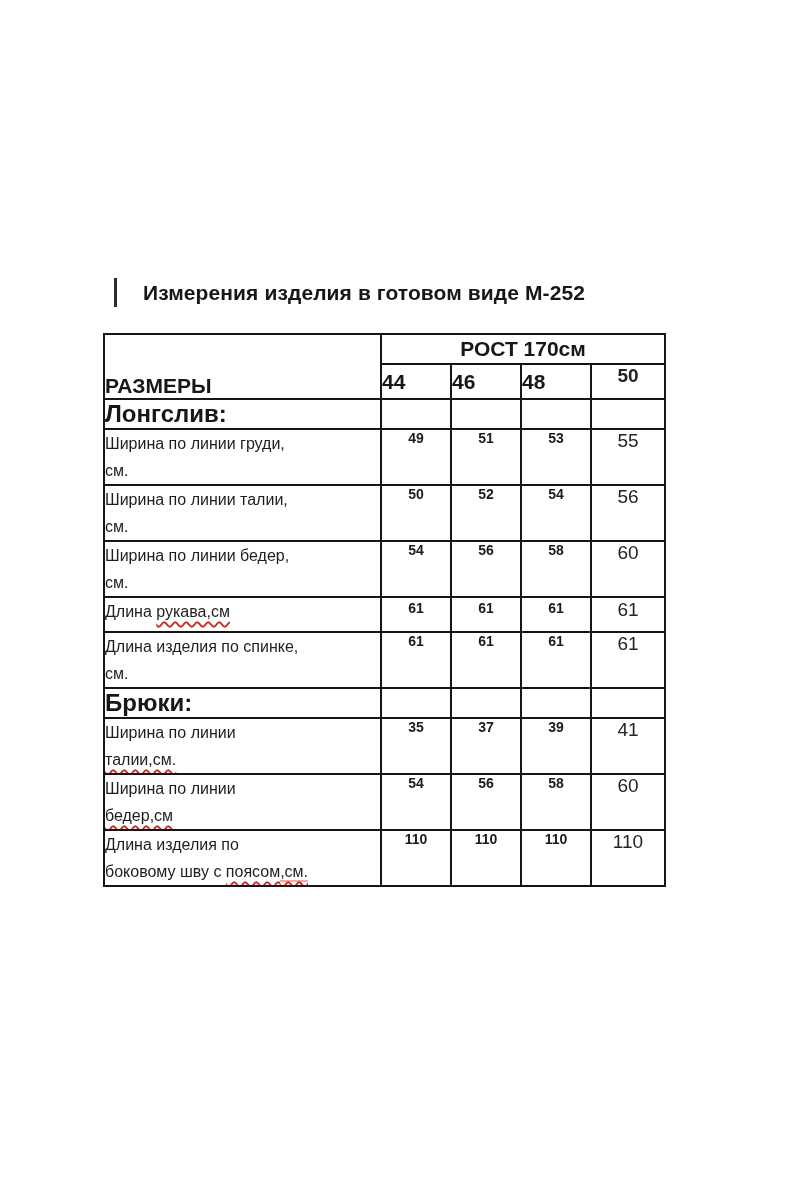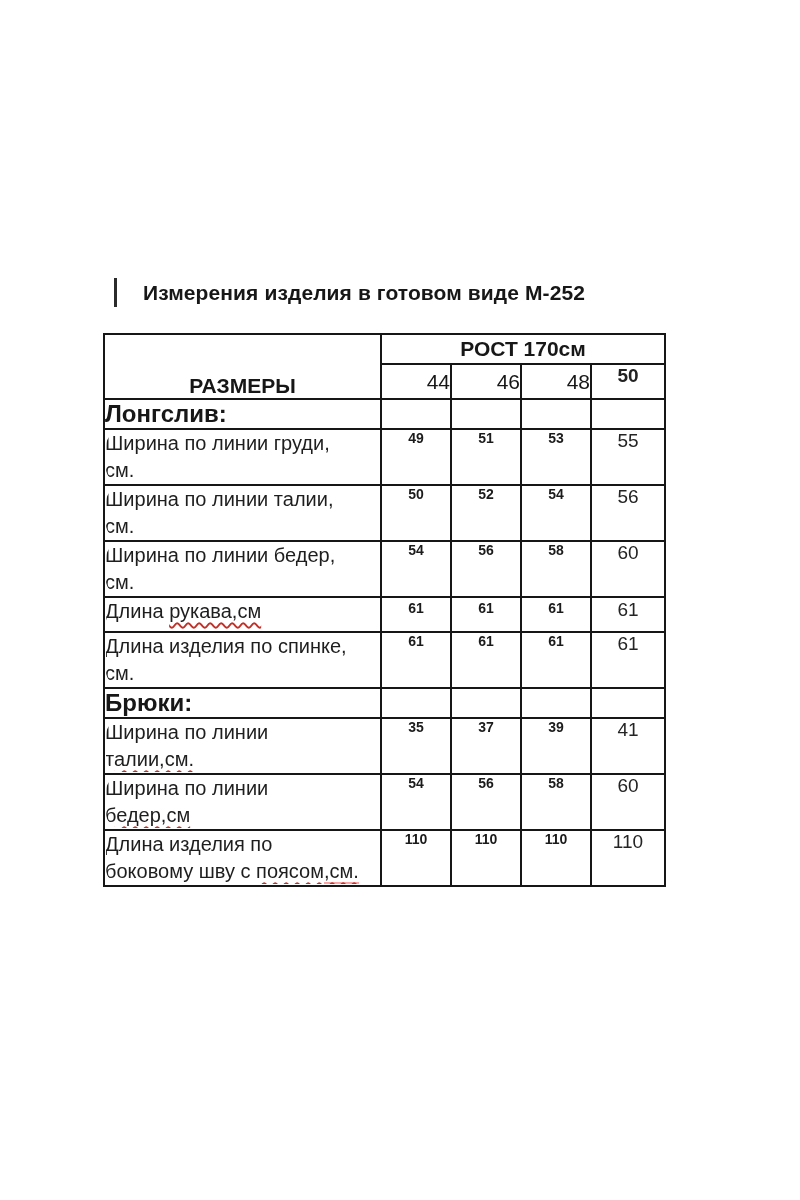--- a/index.html
+++ b/index.html
@@ -50,59 +50,57 @@
     padding: 0;
     overflow: hidden;
     background: #ffffff;
   }
   .corner {
     vertical-align: bottom;
     padding: 0 0 5px 8px;
     font-size: 21px;
     font-weight: bold;
     color: #171717;
-    text-align: center;
   }
   .rost {
     text-align: center;
     vertical-align: middle;
     font-size: 21px;
     font-weight: bold;
     color: #171717;
     margin-left: 48px;
   }
   .hsize {
-    text-align: right;
+    text-align: left;
     vertical-align: middle;
     font-size: 21px;
-    font-weight: normal;
+    font-weight: bold;
     color: #171717;
   }
   .hsize50 {
     text-align: center;
     vertical-align: top;
     padding-top: 3px;
     font-size: 19px;
     font-weight: 600;
     color: #222222;
   }
   .sec {
     vertical-align: middle;
     padding: 0 0 2px 8px;
     font-size: 24px;
     font-weight: bold;
     color: #171717;
   }
   .lbl {
     vertical-align: top;
     padding: 1px 6px 2px 8px;
-    font-size: 20px;
+    font-size: 16px;
     line-height: 27px;
     color: #1e1e1e;
-    border-radius: 17px;
   }
   .val {
     text-align: center;
     vertical-align: top;
     padding-top: 4px;
     font-size: 14px;
     font-weight: 600;
     color: #1b1b1b;
   }
   .val50 {

